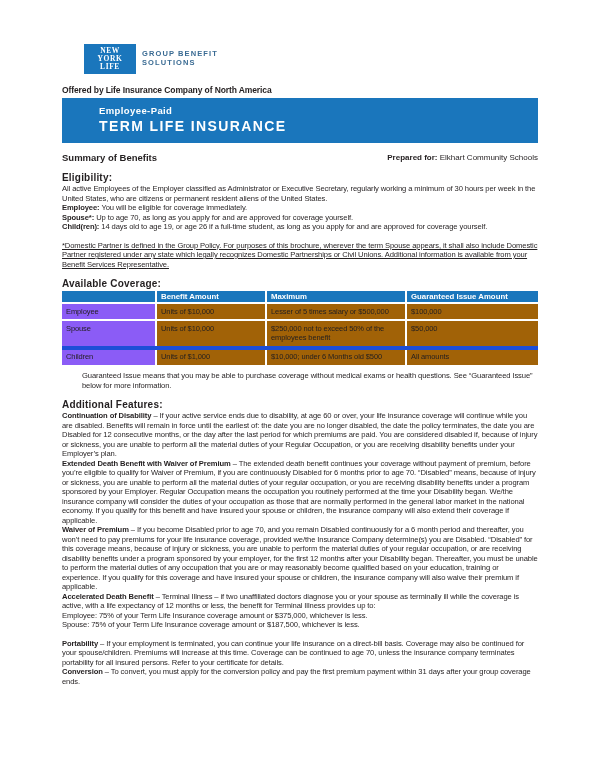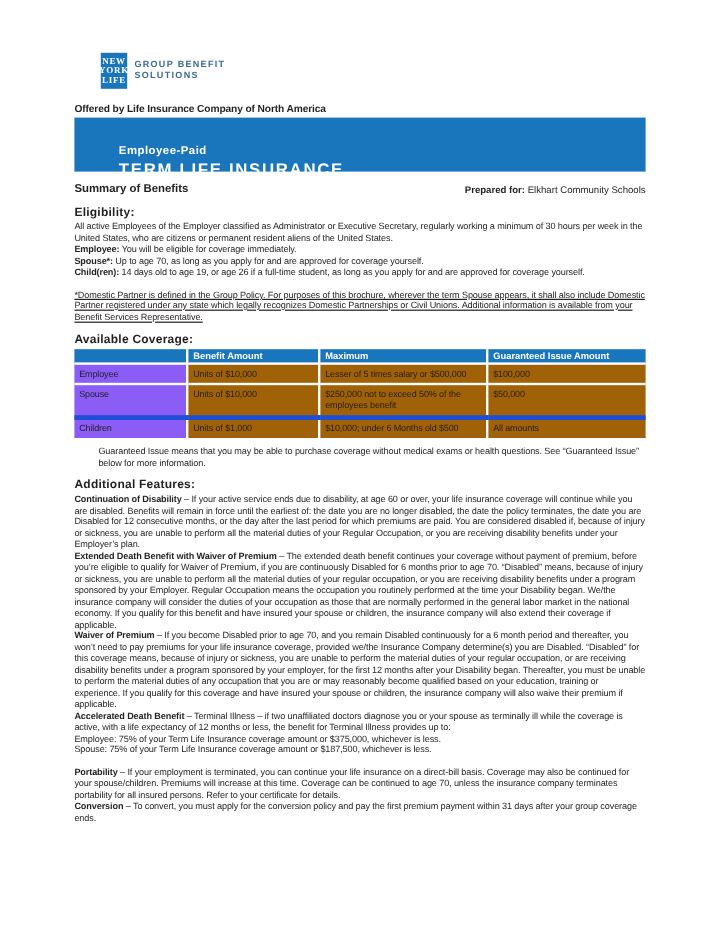--- a/index.html
+++ b/index.html
@@ -2,31 +2,31 @@
 <html><head>
 <meta charset="utf-8">
 <style>
   html,body{margin:0;padding:0;background:#fff;}
   body{width:600px;height:776px;font-family:"Liberation Sans",sans-serif;color:#231f20;-webkit-font-smoothing:antialiased;}
   .page{position:relative;width:600px;height:776px;overflow:hidden;background:#fff;}
   .content{position:absolute;left:62px;top:0;width:476px;}
 
   
   .logo-row{margin-top:44px;margin-left:22px;display:flex;align-items:flex-start;gap:6px;}
-  .logo-box{width:22px;height:30px;background:#1a76bc;color:#fff;display:flex;flex-direction:column;justify-content:center;align-items:center;font-family:"Liberation Serif",serif;font-weight:bold;font-size:7.5px;line-height:8px;letter-spacing:.6px;}
+  .logo-box{width:52px;height:30px;background:#1a76bc;color:#fff;display:flex;flex-direction:column;justify-content:center;align-items:center;font-family:"Liberation Serif",serif;font-weight:bold;font-size:7.5px;line-height:8px;letter-spacing:.6px;}
   .logo-text{margin-top:5px;color:#3a6b93;font-size:7.5px;line-height:9px;font-weight:bold;letter-spacing:1.1px;text-transform:uppercase;}
 
   .offered-by{margin-top:11px;font-size:8.5px;font-weight:bold;letter-spacing:-.1px;}
 
   
-  .banner{margin-top:3px;height:45px;background:#1a76bc;color:#fff;box-sizing:border-box;padding:22px 0 0 37px;}
+  .banner{margin-top:3px;height:45px;background:#1a76bc;color:#fff;box-sizing:border-box;padding:7px 0 0 37px;}
   .banner-kicker{font-size:9.5px;font-weight:bold;letter-spacing:.4px;}
   .banner-title{font-size:14px;font-weight:bold;letter-spacing:1.4px;margin-top:2px;}
 
-  .summary-row{margin-top:9px;display:flex;justify-content:space-between;align-items:flex-end;}
+  .summary-row{margin-top:9px;display:flex;justify-content:space-between;align-items:center;}
   .summary-title{font-size:9.5px;font-weight:bold;}
   .prepared{font-size:8px;}
 
   .section-heading{font-size:10px;font-weight:bold;margin:9px 0 1px 0;letter-spacing:.2px;}
   .body{font-size:7.6px;line-height:9.5px;margin:0;letter-spacing:-.1px;}
   .b{font-weight:bold;}
   .footgap{margin-top:9px;text-decoration:underline;}
   .notegap{margin-top:4px;margin-left:20px;}
   .gap-before{margin-top:9px;}
 

